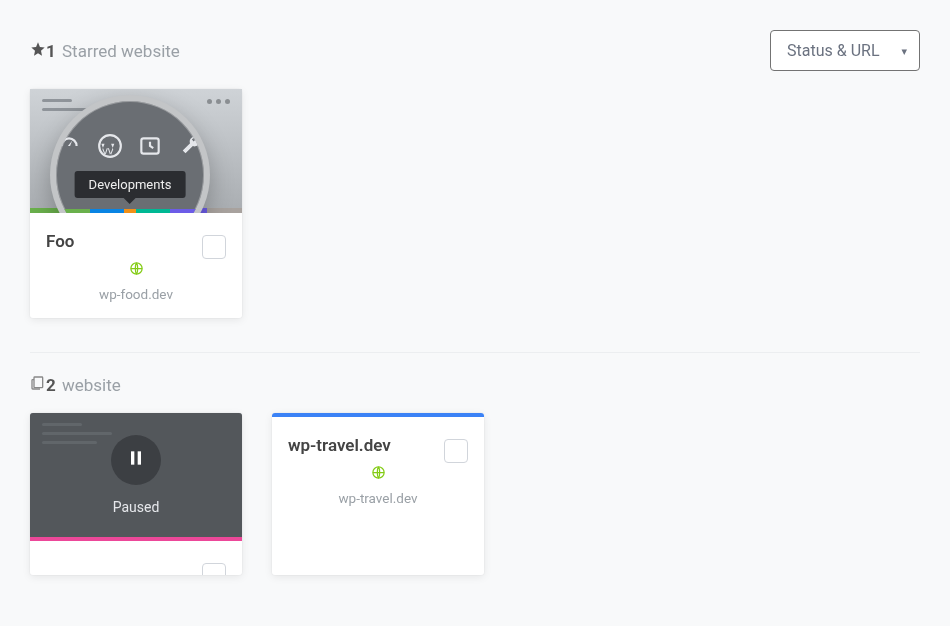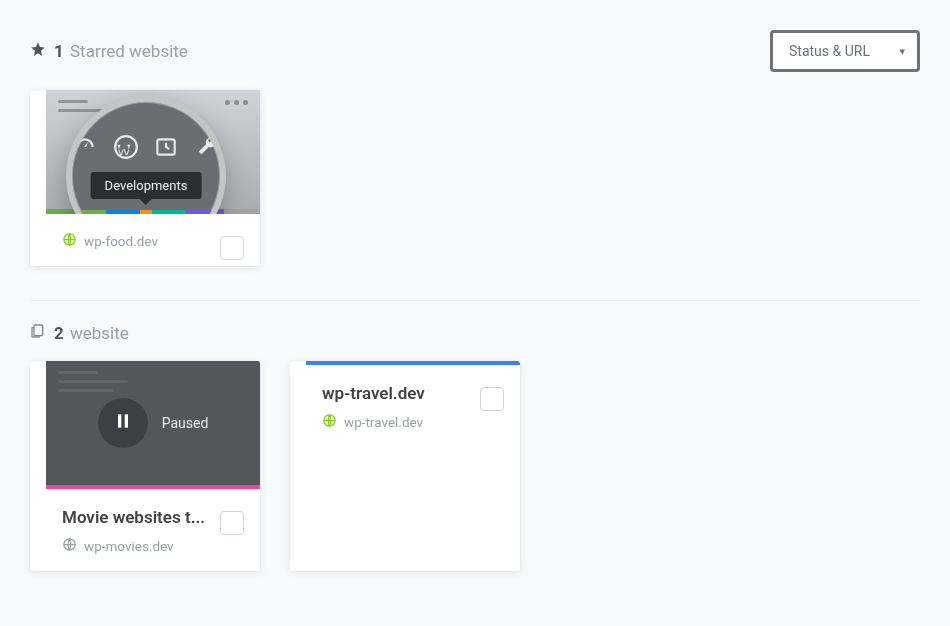--- a/index.html
+++ b/index.html
@@ -12,71 +12,69 @@
   }
   .header-row {
     display: flex;
     justify-content: space-between;
     align-items: center;
     margin-bottom: 18px;
   }
   .section-title {
     display: flex;
     align-items: center;
-    gap: 8px;
     font-size: 17px;
     color: #9aa0a6;
     font-weight: 400;
   }
   .section-title .count { color: #555; font-weight: 700; margin-right: 2px; }
   .star-icon { color: #555; }
   .pages-icon { color: #888; }
   .dropdown {
     background: #fff;
-    border: 3px solid #737373;
+    border: 1px solid #737373;
     border-radius: 4px;
     padding: 10px 32px 10px 16px;
-    font-size: 14px;
+    font-size: 16px;
     color: #6b7280;
     position: relative;
     cursor: pointer;
     min-width: 150px;
     margin-left: 10px;
   }
   .dropdown::after {
     content: "▾";
     position: absolute;
     right: 12px;
     top: 50%;
     transform: translateY(-50%);
     color: #6b7280;
     font-size: 11px;
   }
   .card-grid { display: flex; gap: 30px; flex-wrap: wrap; }
   .card {
-    width: 230px;
+    width: 212px;
     background: #fff;
     border-radius: 3px;
     box-shadow: 0 2px 8px rgba(0,0,0,0.08), 0 0 0 1px rgba(0,0,0,0.02);
     overflow: hidden;
     position: relative;
-    padding-left: 16px;
   }
   .thumb {
     height: 124px;
     background: #6f7479;
     position: relative;
     overflow: hidden;
   }
   .thumb-overlay {
     position: absolute;
     inset: 0;
     background: rgba(60,64,68,0.55);
     display: flex;
-    flex-direction: row;
+    flex-direction: column;
     align-items: center;
     justify-content: center;
     gap: 14px;
   }
   .status-circle {
     width: 50px; height: 50px;
     border-radius: 50%;
     background: #3c3f43;
     display: flex; align-items: center; justify-content: center;
   }
@@ -85,21 +83,21 @@
   .color-bar { height: 4px; width: 100%; }
   .color-bar.pink { background: #ec4899; }
   .color-bar.blue { background: #3b82f6; }
   .card-body { padding: 18px 16px 16px 16px; position: relative; }
   .site-title {
     color: #444; font-weight: 600; font-size: 17px;
     margin-bottom: 10px;
     white-space: nowrap; overflow: hidden; text-overflow: ellipsis;
     max-width: 160px;
   }
-  .site-url-row { display: flex; align-items: center; gap: 7px; font-size: 13.5px; color: #9aa0a6; }
+  .site-url-row { display: flex; align-items: center; gap: 7px; font-size: 13.5px; color: #9aa0a6; flex-direction: column; }
   .globe-icon.green { color: #84cc16; }
   .globe-icon.gray { color: #9aa0a6; }
   .checkbox {
     position: absolute; right: 16px; top: 22px;
     width: 24px; height: 24px;
     border: 1px solid #d1d5db; border-radius: 4px;
     background: #fff; cursor: pointer;
   }
 
   .divider { height: 1px; background: #eceef0; margin: 34px 0 22px 0; }
@@ -239,20 +237,21 @@
               <span style="background:#0984e3"></span>
               <span class="orange"></span>
               <span style="background:#00b894"></span>
               <span style="background:#6c5ce7"></span>
           </div>
 
         </div>
       </div>
     </div>
     <div class="card-body">
+      <div class="site-title">Foo</div>
       <div class="site-url-row">
         <span class="globe-icon green">
           <svg width="15" height="15" viewBox="0 0 24 24" fill="none" stroke="currentColor" stroke-width="2">
               <circle cx="12" cy="12" r="9"></circle>
               <path d="M3 12h18M12 3c2.5 3 2.5 15 0 18M12 3c-2.5 3-2.5 15 0 18"></path>
             </svg>
         </span>
         <span>wp-food.dev</span>
       </div>
       <div class="checkbox"></div>
@@ -289,30 +288,20 @@
                 <rect x="6" y="4" width="4" height="16"></rect>
                 <rect x="14" y="4" width="4" height="16"></rect>
               </svg>
           </span>
         </div>
         <div class="status-text">Paused</div>
       </div>
     </div>
     <div class="color-bar pink"></div>
     <div class="card-body">
-      <div class="site-title">Movie websites t...</div>
-      <div class="site-url-row">
-        <span class="globe-icon gray">
-          <svg width="15" height="15" viewBox="0 0 24 24" fill="none" stroke="currentColor" stroke-width="2">
-              <circle cx="12" cy="12" r="9"></circle>
-              <path d="M3 12h18M12 3c2.5 3 2.5 15 0 18M12 3c-2.5 3-2.5 15 0 18"></path>
-            </svg>
-        </span>
-        <span>wp-movies.dev</span>
-      </div>
       <div class="checkbox"></div>
     </div>
   </div>
 
   <div class="card">
     <div class="color-bar blue"></div>
     <div class="card-body">
       <div class="site-title">wp-travel.dev</div>
       <div class="site-url-row">
         <span class="globe-icon green">

